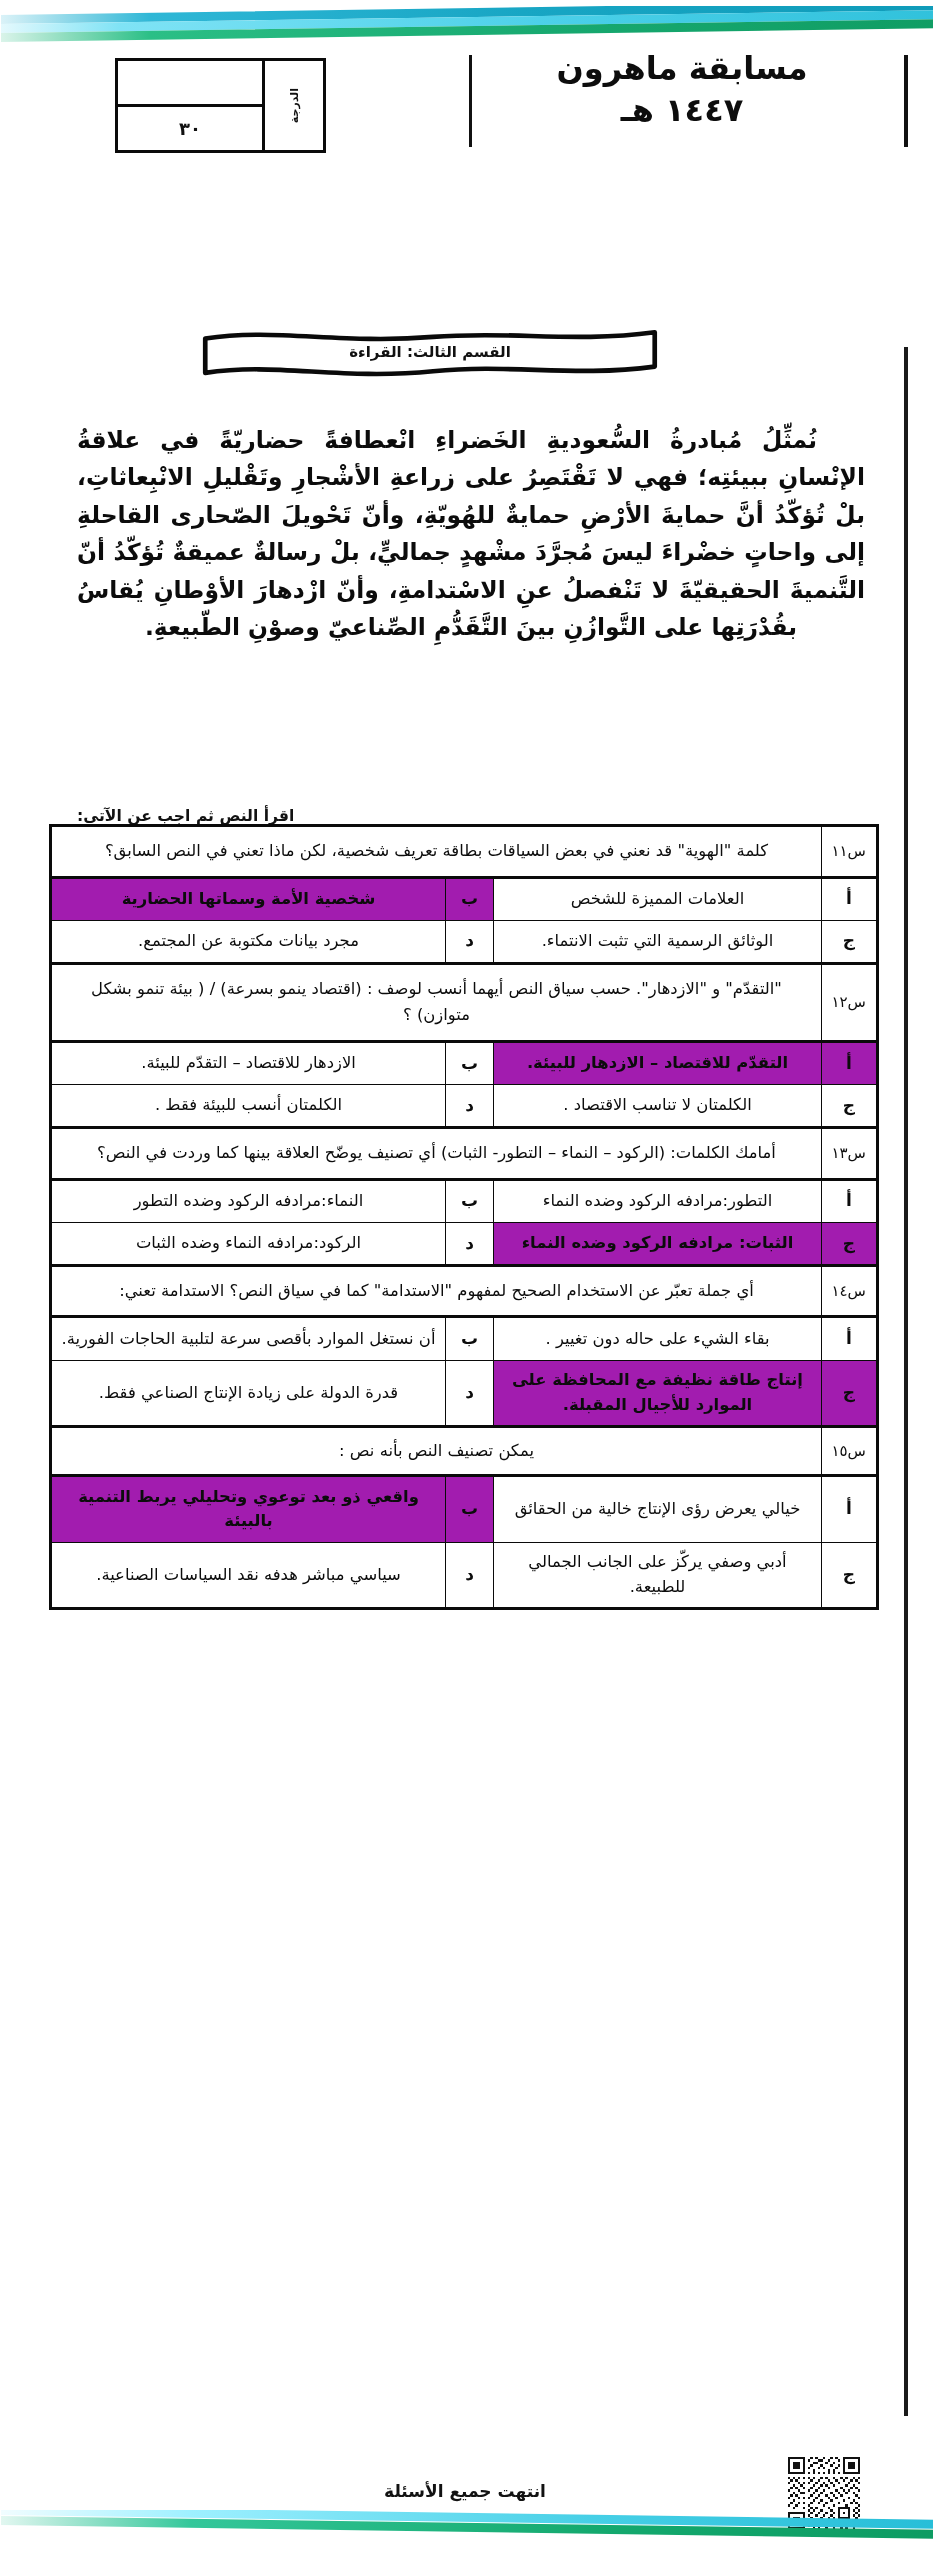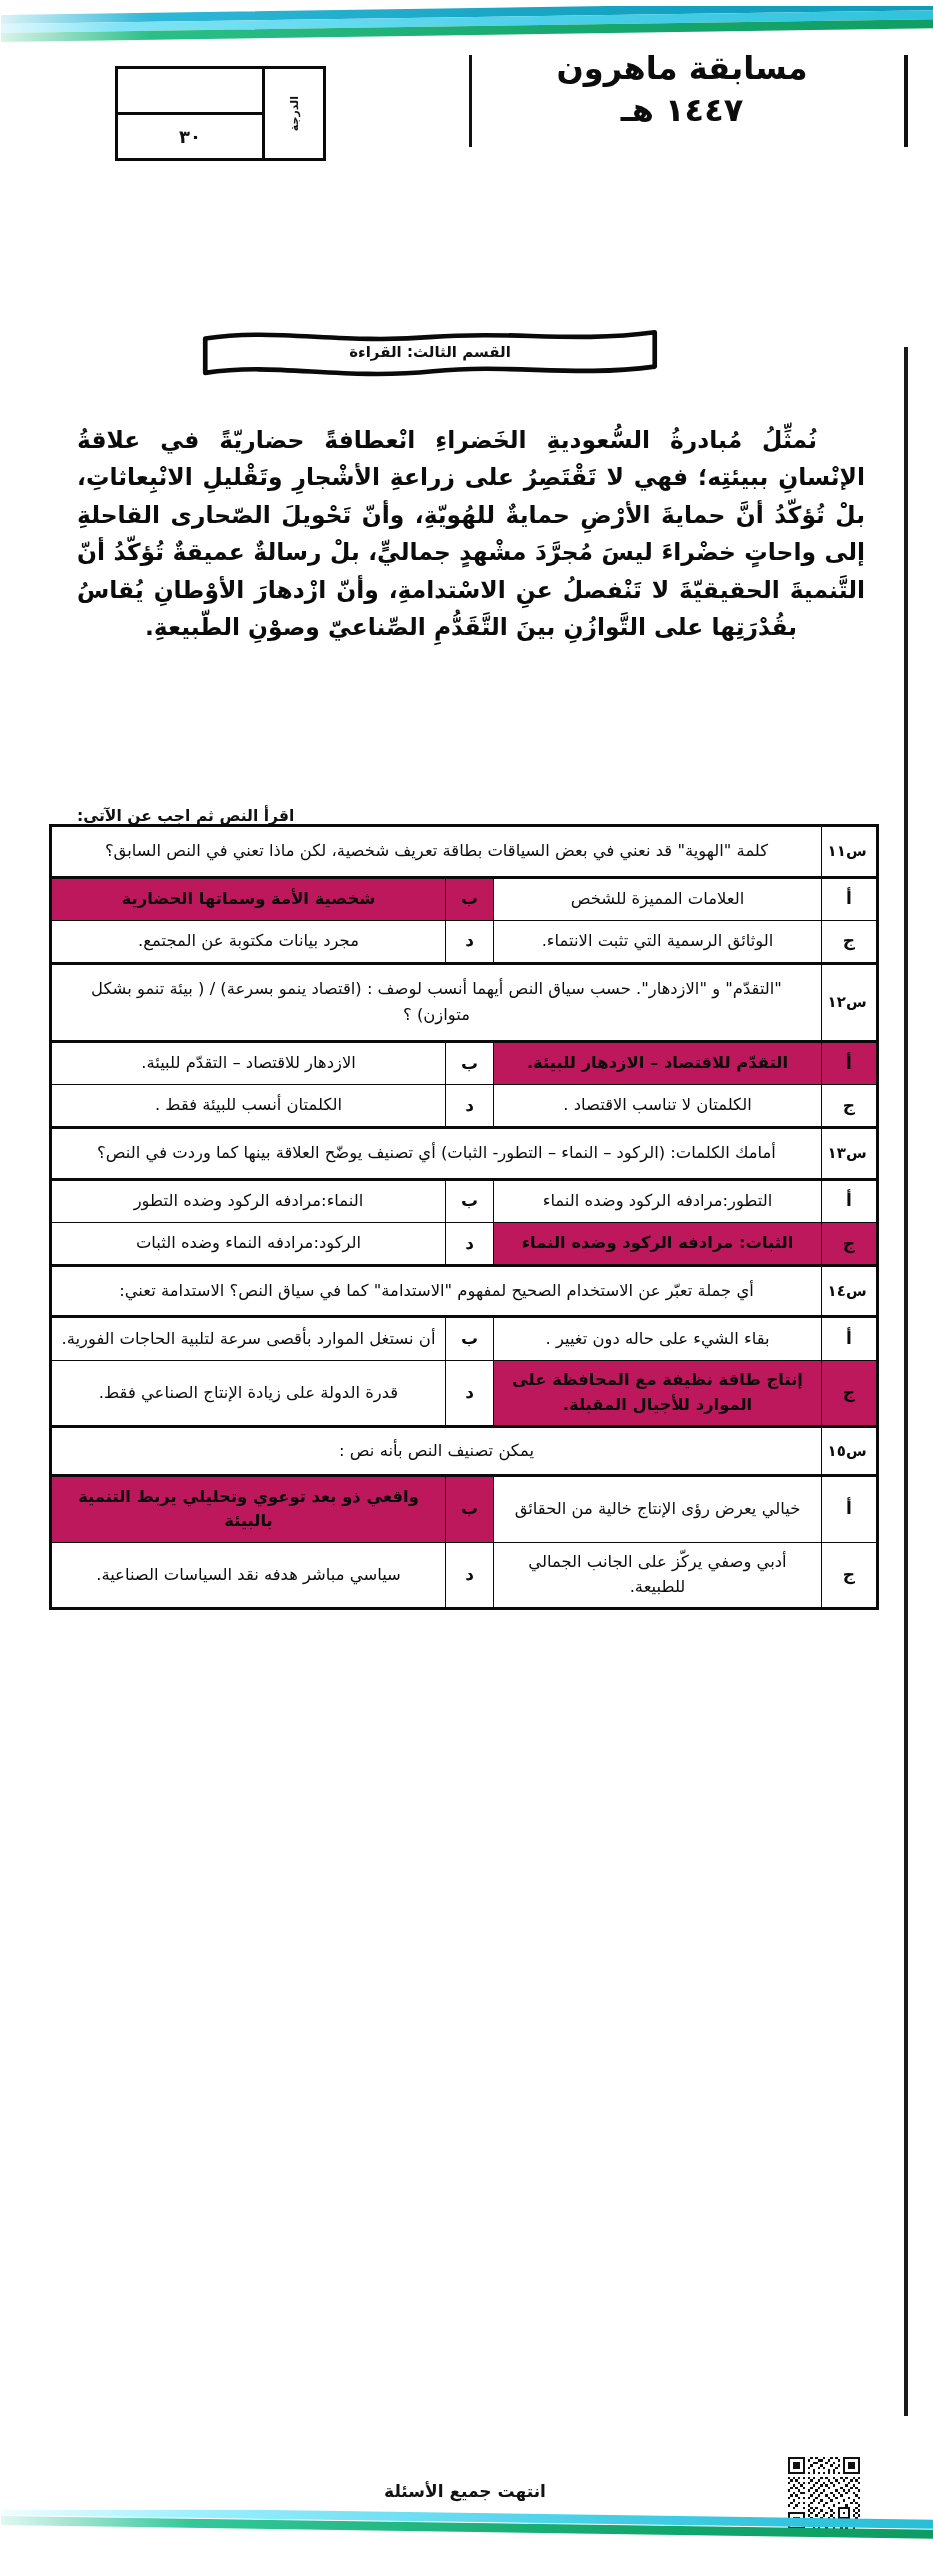--- a/index.html
+++ b/index.html
@@ -33,21 +33,21 @@
     letter-spacing:0px;
   }
   .title-rule{
     position:absolute; width:3.1px; background:#111; top:7.8px; height:92px;
   }
   .title-rule.r{right:26.5px;}
   .title-rule.l{right:462px;}
 
   
   .score-box{
-    position:absolute; left:115px; top:19px; width:211px; height:95px;
+    position:absolute; left:115px; top:11px; width:211px; height:95px;
     border:3.9px solid #0a0a0a; box-sizing:border-box; display:flex; direction:rtl;
   }
   .score-lbl{
     width:61px; border-left:3.9px solid #0a0a0a; box-sizing:border-box;
     display:flex; align-items:center; justify-content:center;
   }
   .score-lbl span{
     writing-mode:vertical-rl; transform:rotate(180deg);
     font-size:11px; font-weight:bold; color:#111; letter-spacing:0.8px;
   }
@@ -90,26 +90,26 @@
   .qtable col.c-a{width:328px;}
   .qtable col.c-mid{width:48px;}
   .qtable col.c-b{width:395px;}
 
   .qtable td{
     border:1.6px solid #0a0a0a; color:#0c0c0c; vertical-align:middle;
     padding:7.8px 9.4px; font-size:16.4px; line-height:1.5;
   }
   .qtable tr.qrow td{border-top:3.1px solid #0a0a0a; border-bottom:3.1px solid #0a0a0a;}
   .qtable td.qnum{
-    text-align:left; font-size:15px; font-weight:700; white-space:nowrap;
+    text-align:left; font-size:15px; font-weight:400; white-space:nowrap;
   }
   .qtable td.qtext{text-align:center; font-size:16.4px; line-height:1.62; padding:11px 12.5px;}
   .qtable td.opt-letter{text-align:center; font-size:17px; font-weight:600;}
   .qtable td.opt{text-align:center;}
-  .qtable td.green{background:#be185d; font-weight:bold;}
+  .qtable td.green{background:#a21caf; font-weight:bold;}
   .qtable td.qtext.single{padding:9.4px 12.5px;}
 
   
   .footer-note{
     position:absolute; right:4px; left:0; top:2481px; text-align:center;
     direction:rtl; font-size:17px; font-weight:600; color:#121212;
   }
   .qr{
     position:absolute; left:788px; top:2457px; width:72px; height:72px;
   }

